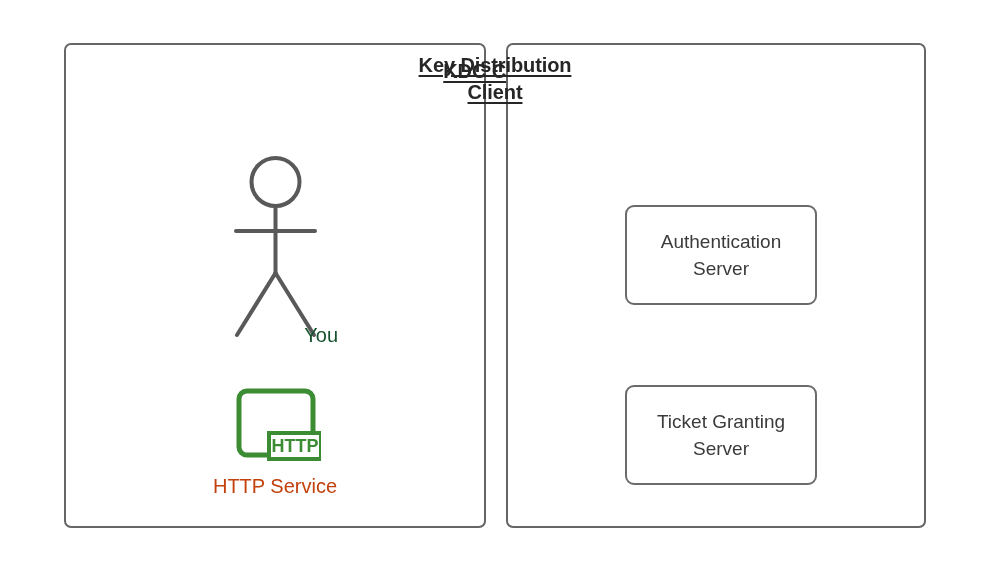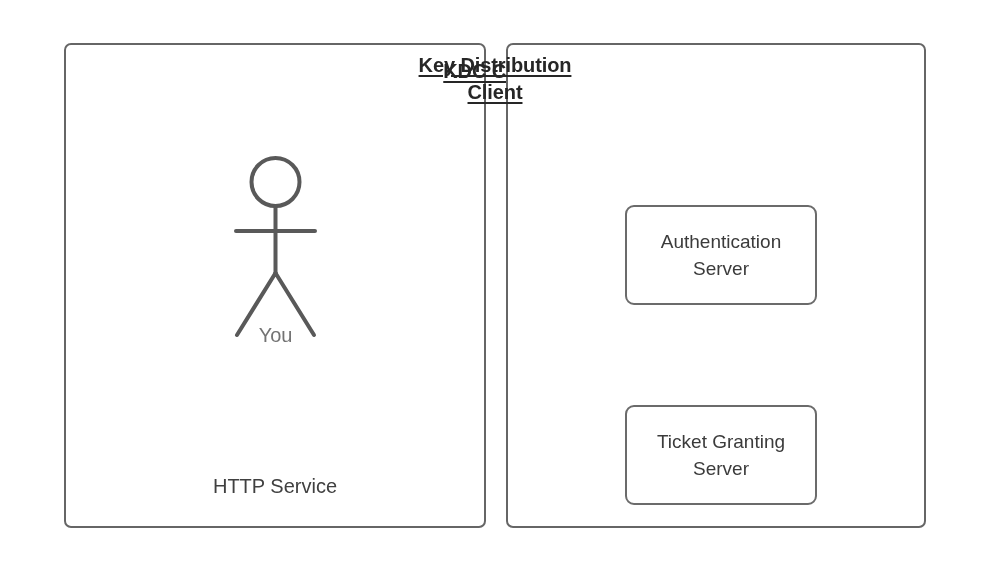--- a/index.html
+++ b/index.html
@@ -72,43 +72,43 @@
     top: 155px;
     width: 125px;
     height: 190px;
   }
   #actor-you svg { display: block; }
   #label-you {
     position: absolute;
     left: 213px;
     top: 321px;
     width: 125px;
-    text-align: center;
+    text-align: right;
     font-size: 20px;
-    color: #737373;
+    color: #14532d;
     line-height: 28px;
   }
 
   
   #icon-http-service {
     position: absolute;
     left: 231px;
     top: 381px;
     width: 90px;
     height: 85px;
   }
   #icon-http-service svg { display: block; }
   #label-http-service {
     position: absolute;
     left: 175px;
     top: 472px;
     width: 200px;
     text-align: center;
     font-size: 20px;
-    color: #404040;
+    color: #c2410c;
     line-height: 28px;
   }
 
   
   .server-box {
     position: absolute;
     box-sizing: border-box;
     left: 625px;
     width: 192px;
     height: 100px;
@@ -118,21 +118,21 @@
     display: flex;
     align-items: center;
     justify-content: center;
     text-align: center;
     font-size: 19px;
     color: #3b3b3b;
     line-height: 27px;
     padding: 16px 8px;
   }
   #server-auth { top: 205px; }
-  #server-tgs  { top: 385px; margin-top: 20px; }
+  #server-tgs  { top: 385px; }
   .server-box .box-label { display: block; }
 </style>
 </head>
 <body>
 
 <div id="canvas">
 
   <div class="panel" id="panel-client"></div>
 
   <div class="panel-title" id="title-client"><span>KDC Client</span></div>
@@ -143,20 +143,38 @@
         <circle cx="62.5" cy="27" r="24"></circle>
         <line x1="62.5" y1="51" x2="62.5" y2="120"></line>
         <line x1="23" y1="76" x2="102" y2="76"></line>
         <line x1="62.5" y1="118" x2="24" y2="180"></line>
         <line x1="62.5" y1="118" x2="101" y2="180"></line>
       </g>
     </svg>
   </div>
   <div id="label-you">You</div>
 
+  <div id="icon-http-service">
+    <svg width="90" height="85" viewBox="0 0 90 85" xmlns="http://www.w3.org/2000/svg">
+
+      <path d="M 16 10
+               L 74 10
+               A 8 8 0 0 1 82 18
+               L 82 56
+               L 46 56
+               L 46 74
+               L 16 74
+               A 8 8 0 0 1 8 66
+               L 8 18
+               A 8 8 0 0 1 16 10 Z" fill="none" stroke="#3c8c33" stroke-width="5" stroke-linejoin="round"></path>
+
+      <rect x="38" y="52" width="52" height="26" fill="#ffffff" stroke="#3c8c33" stroke-width="4"></rect>
+      <text x="64" y="71" text-anchor="middle" font-family="Liberation Sans, sans-serif" font-size="18" font-weight="bold" fill="#3c8c33">HTTP</text>
+    </svg>
+  </div>
   <div id="label-http-service">HTTP Service</div>
 
   <div class="panel" id="panel-kdc"></div>
 
   <div class="panel-title" id="title-kdc">
     <span>Key Distribution</span><br>
     <span>Client</span>
   </div>
 
   <div class="server-box" id="server-auth">

